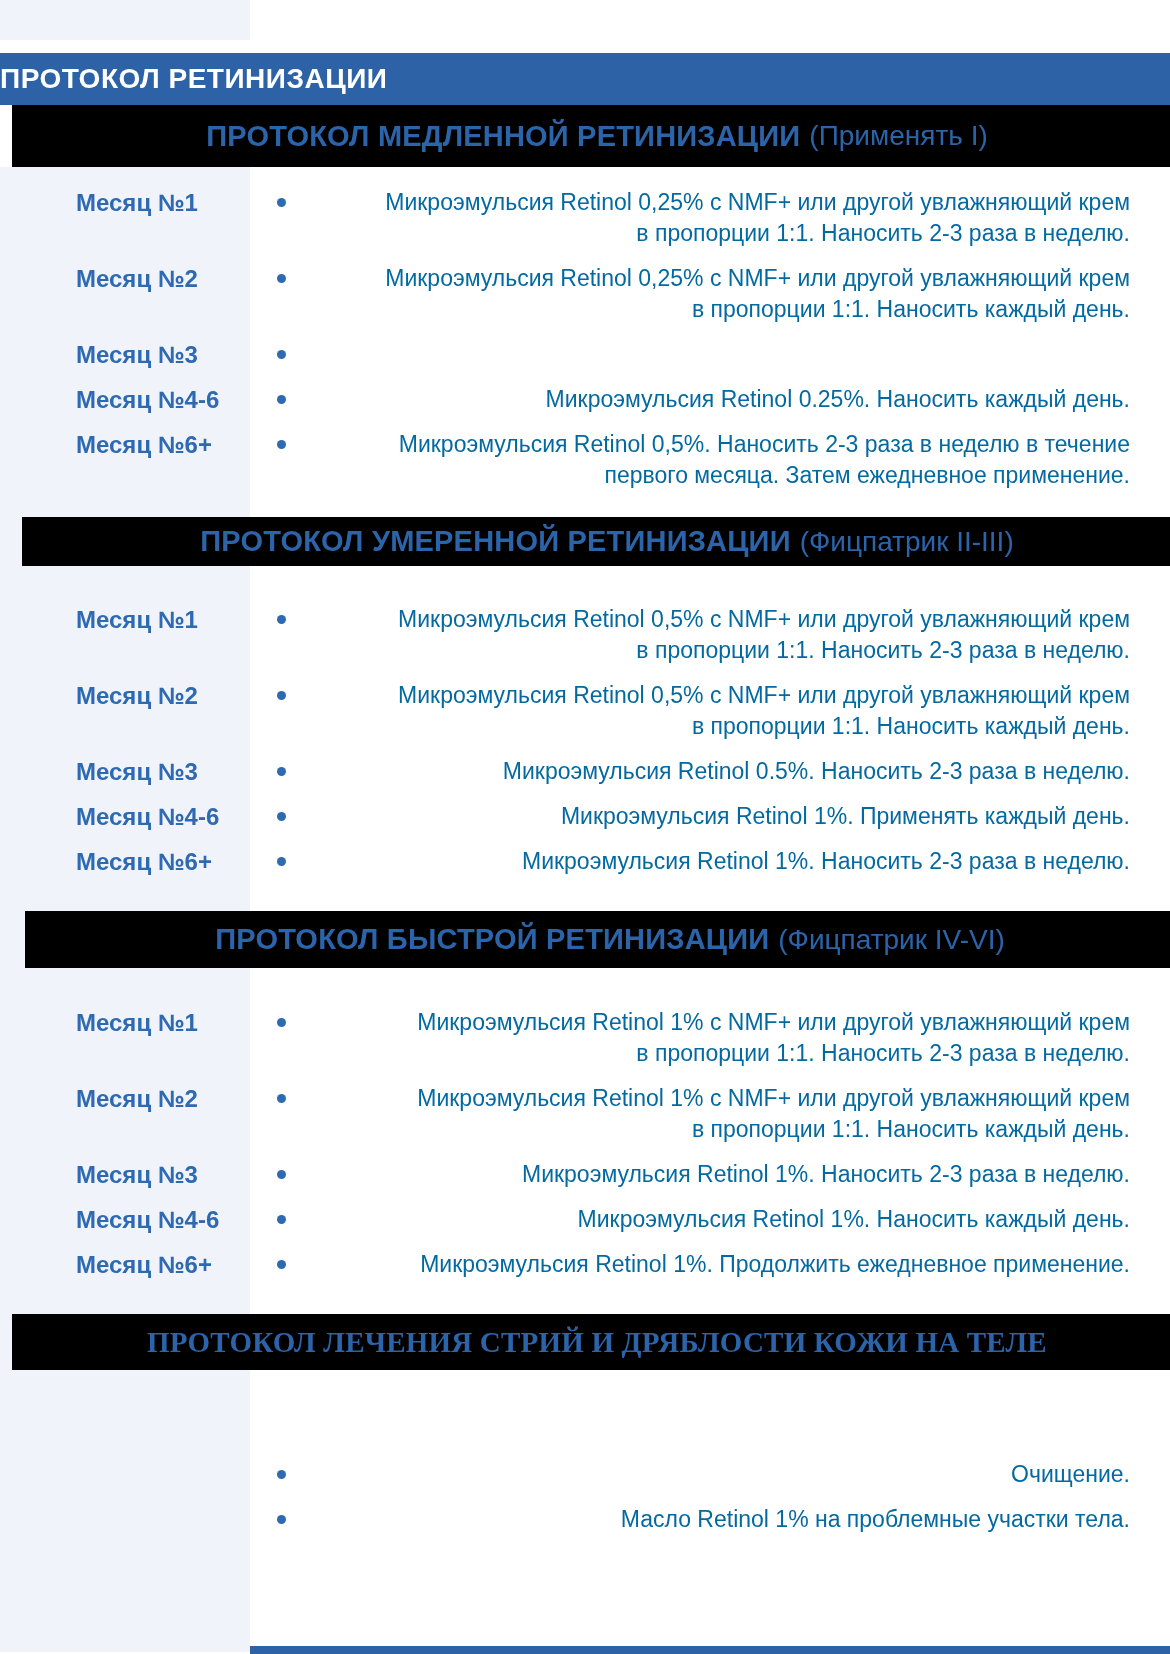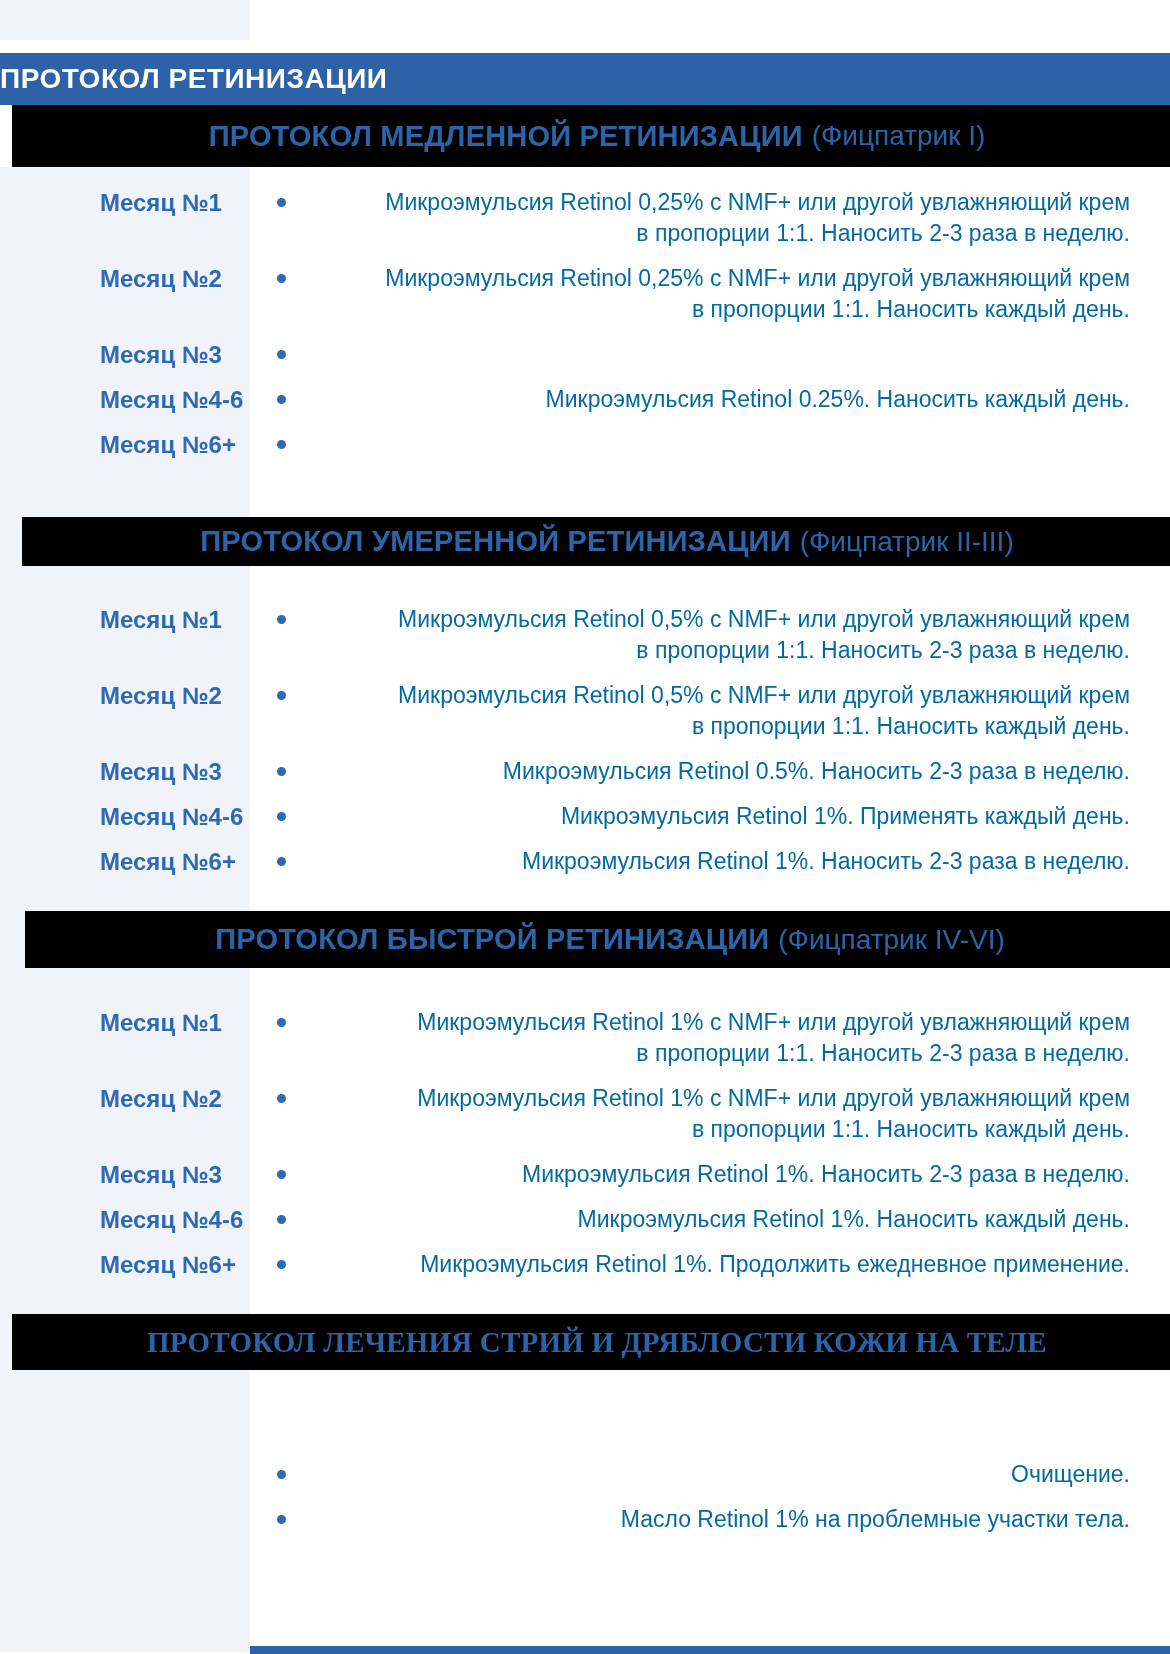--- a/index.html
+++ b/index.html
@@ -42,21 +42,21 @@
   #rows-0{top:187px;}
   #rows-1{top:604px;}
   #rows-2{top:1007px;}
   #rows-3{top:1459px;}
   .prow{
     display:grid;
     grid-template-columns:250px 56px 824px;
     margin-bottom:14px;
   }
   .prow .plabel{
-    padding-left:100px;
+    padding-left:76px;
     color:#2e6ab2;font-size:24px;font-weight:bold;
     line-height:31px;white-space:nowrap;
   }
   .prow .pbullet{
     position:relative;
   }
   .prow .pbullet .dot{
     position:absolute;left:27px;top:11px;
     width:9px;height:9px;border-radius:50%;
     background:#2e6ab2;
@@ -79,21 +79,21 @@
 
   <div class="col-seg" id="col-top"></div>
   <div class="col-seg" id="col-main"></div>
 
   <div class="topbar">
     <span class="ttl">ПРОТОКОЛ РЕТИНИЗАЦИИ</span>
   </div>
 
   <div class="band" id="band-0">
     <span class="b-bold">ПРОТОКОЛ МЕДЛЕННОЙ РЕТИНИЗАЦИИ</span>
-    <span class="b-note">(Фицпатрик I)</span>
+    <span class="b-note">(Применять I)</span>
   </div>
   <div class="rows" id="rows-0">
       <div class="prow">
         <div class="plabel">Месяц №1</div>
         <div class="pbullet">
           <span class="dot"></span>
         </div>
         <div class="ptext">Микроэмульсия Retinol 0,25% с NMF+ или другой увлажняющий крем
 в пропорции 1:1. Наносить 2-3 раза в неделю.</div>
       </div>
@@ -116,20 +116,22 @@
         <div class="pbullet">
           <span class="dot"></span>
         </div>
         <div class="ptext">Микроэмульсия Retinol 0.25%. Наносить каждый день.</div>
       </div>
       <div class="prow">
         <div class="plabel">Месяц №6+</div>
         <div class="pbullet">
           <span class="dot"></span>
         </div>
+        <div class="ptext">Микроэмульсия Retinol 0,5%. Наносить 2-3 раза в неделю в течение
+первого месяца. Затем ежедневное применение.</div>
       </div>
     </div>
 
   <div class="band" id="band-1">
     <span class="b-bold">ПРОТОКОЛ УМЕРЕННОЙ РЕТИНИЗАЦИИ</span>
     <span class="b-note">(Фицпатрик II-III)</span>
   </div>
   <div class="rows" id="rows-1">
       <div class="prow">
         <div class="plabel">Месяц №1</div>

